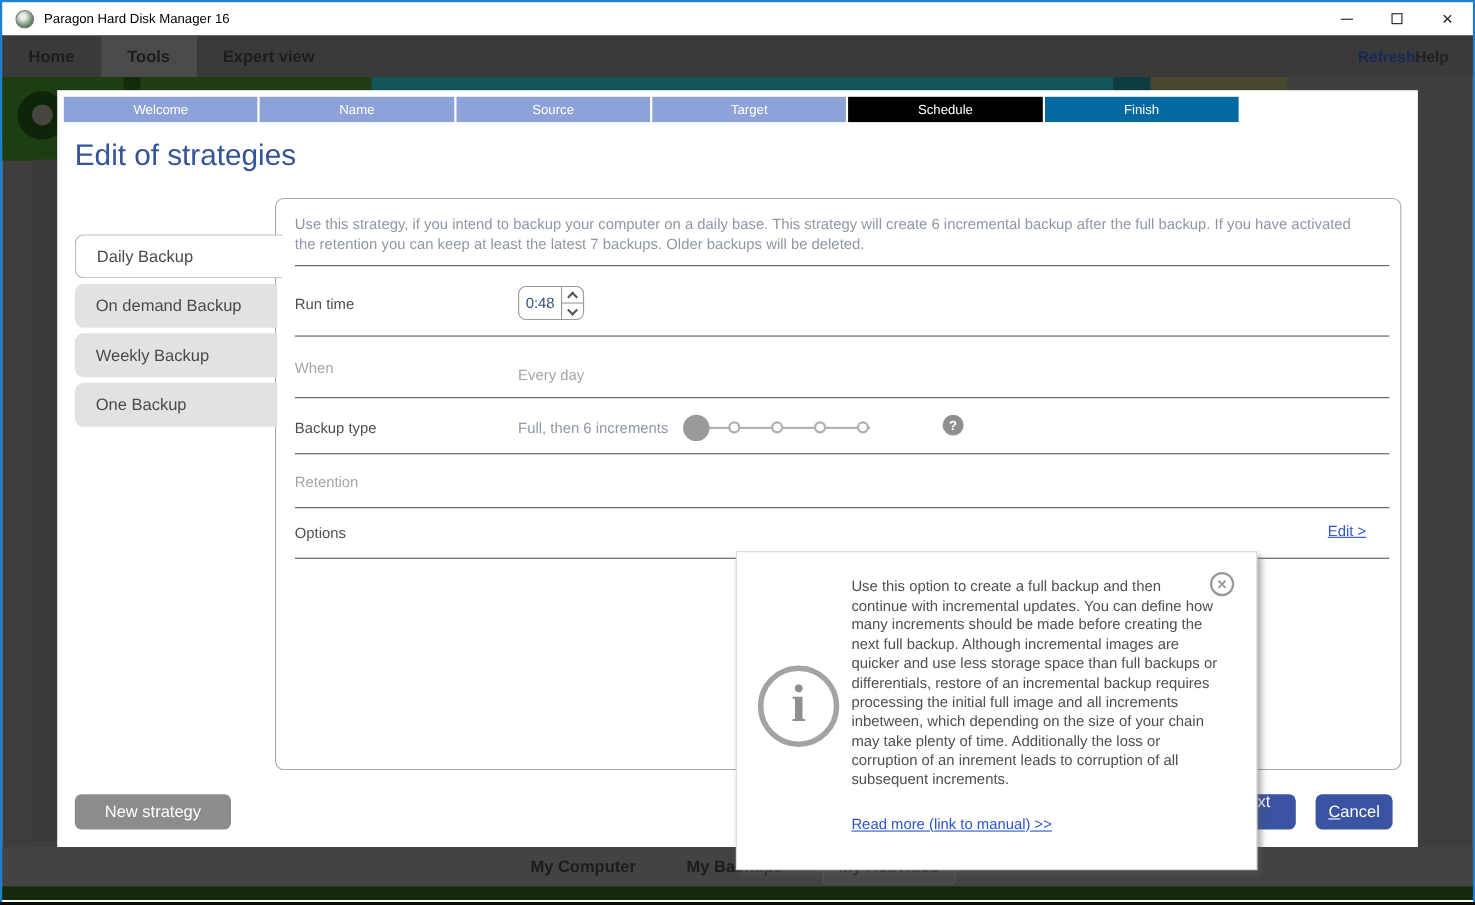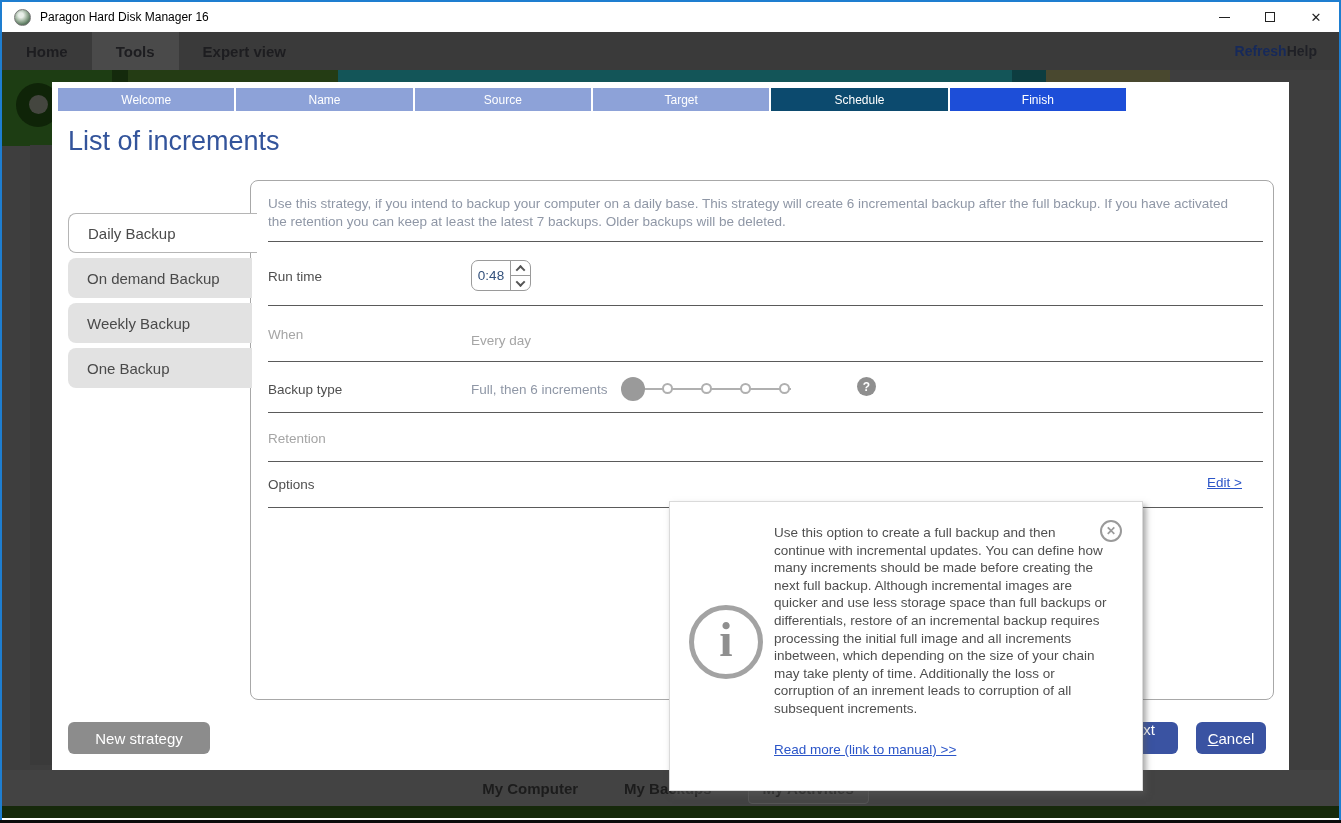--- a/index.html
+++ b/index.html
@@ -37,22 +37,22 @@
   .bg-viewtab{ font-size:15px; font-weight:700; color:#1c1c1c; padding:6px 10px; }
   .bg-viewtab.active{ border:1px solid #565656; border-radius:4px; background:#474747; padding:6px 14px; }
   .bg-greenstrip{ position:absolute; left:2px; right:2px; top:806px; height:12px; background:#16290b; z-index:2; }
 
   
   .dialog{ position:absolute; left:52px; top:82px; width:1237px; height:688px; background:#fff; z-index:10; }
 
   .steps{ position:absolute; left:6px; top:6px; width:1068px; display:flex; gap:2px; }
   .step{ flex:1; height:23px; display:flex; align-items:center; justify-content:center; color:#fff; font-size:12px; }
   .step.done{ background:#8da2d8; }
-  .step.active{ background:#0c4a6e; }
-  .step.gray{ background:#1d4ed8; }
+  .step.active{ background:#000000; }
+  .step.gray{ background:#0369a1; }
 
   .page-title{ position:absolute; left:16px; top:44px; font-size:27px; color:#33549b; }
 
   .strategy-tabs{ position:absolute; left:16px; top:131px; width:186px; }
   .stab{ width:184px; height:40px; margin-bottom:5px; background:#e2e2e2; border-radius:8px 0 0 8px; display:flex; align-items:center; padding-left:19px; font-size:15px; color:#4a4a4a; }
   .stab.selected{ background:#fff; border:1px solid #b5b5b5; border-right:none; width:189px; position:relative; z-index:3; }
 
   .panel{ position:absolute; left:198px; top:98px; width:1024px; height:520px; border:1px solid #a8a8a8; border-radius:8px; background:#fff; }
   .panel .desc{ position:absolute; left:17px; top:14px; width:982px; font-size:13.5px; line-height:18px; color:#8f97a6; }
   .divider{ position:absolute; left:17px; width:995px; height:1px; background:#5a5a5a; }
@@ -150,21 +150,21 @@
 
     <div class="steps">
       <div class="step done">Welcome</div>
       <div class="step done">Name</div>
       <div class="step done">Source</div>
       <div class="step done">Target</div>
       <div class="step active">Schedule</div>
       <div class="step gray">Finish</div>
     </div>
 
-    <div class="page-title">List of increments</div>
+    <div class="page-title">Edit of strategies</div>
 
     <div class="panel">
       <div class="desc">Use this strategy, if you intend to backup your computer on a daily base. This strategy will create 6 incremental backup after the full backup. If you have activated the retention you can keep at least the latest 7 backups. Older backups will be deleted.</div>
       <div class="divider" style="top:60px;"></div>
 
       <div class="row-label" style="top:88px;">Run time</div>
       <div class="spinner">
         <div class="spin-val">0:48</div>
         <div class="spin-btns">
           <div class="spin-btn up">

